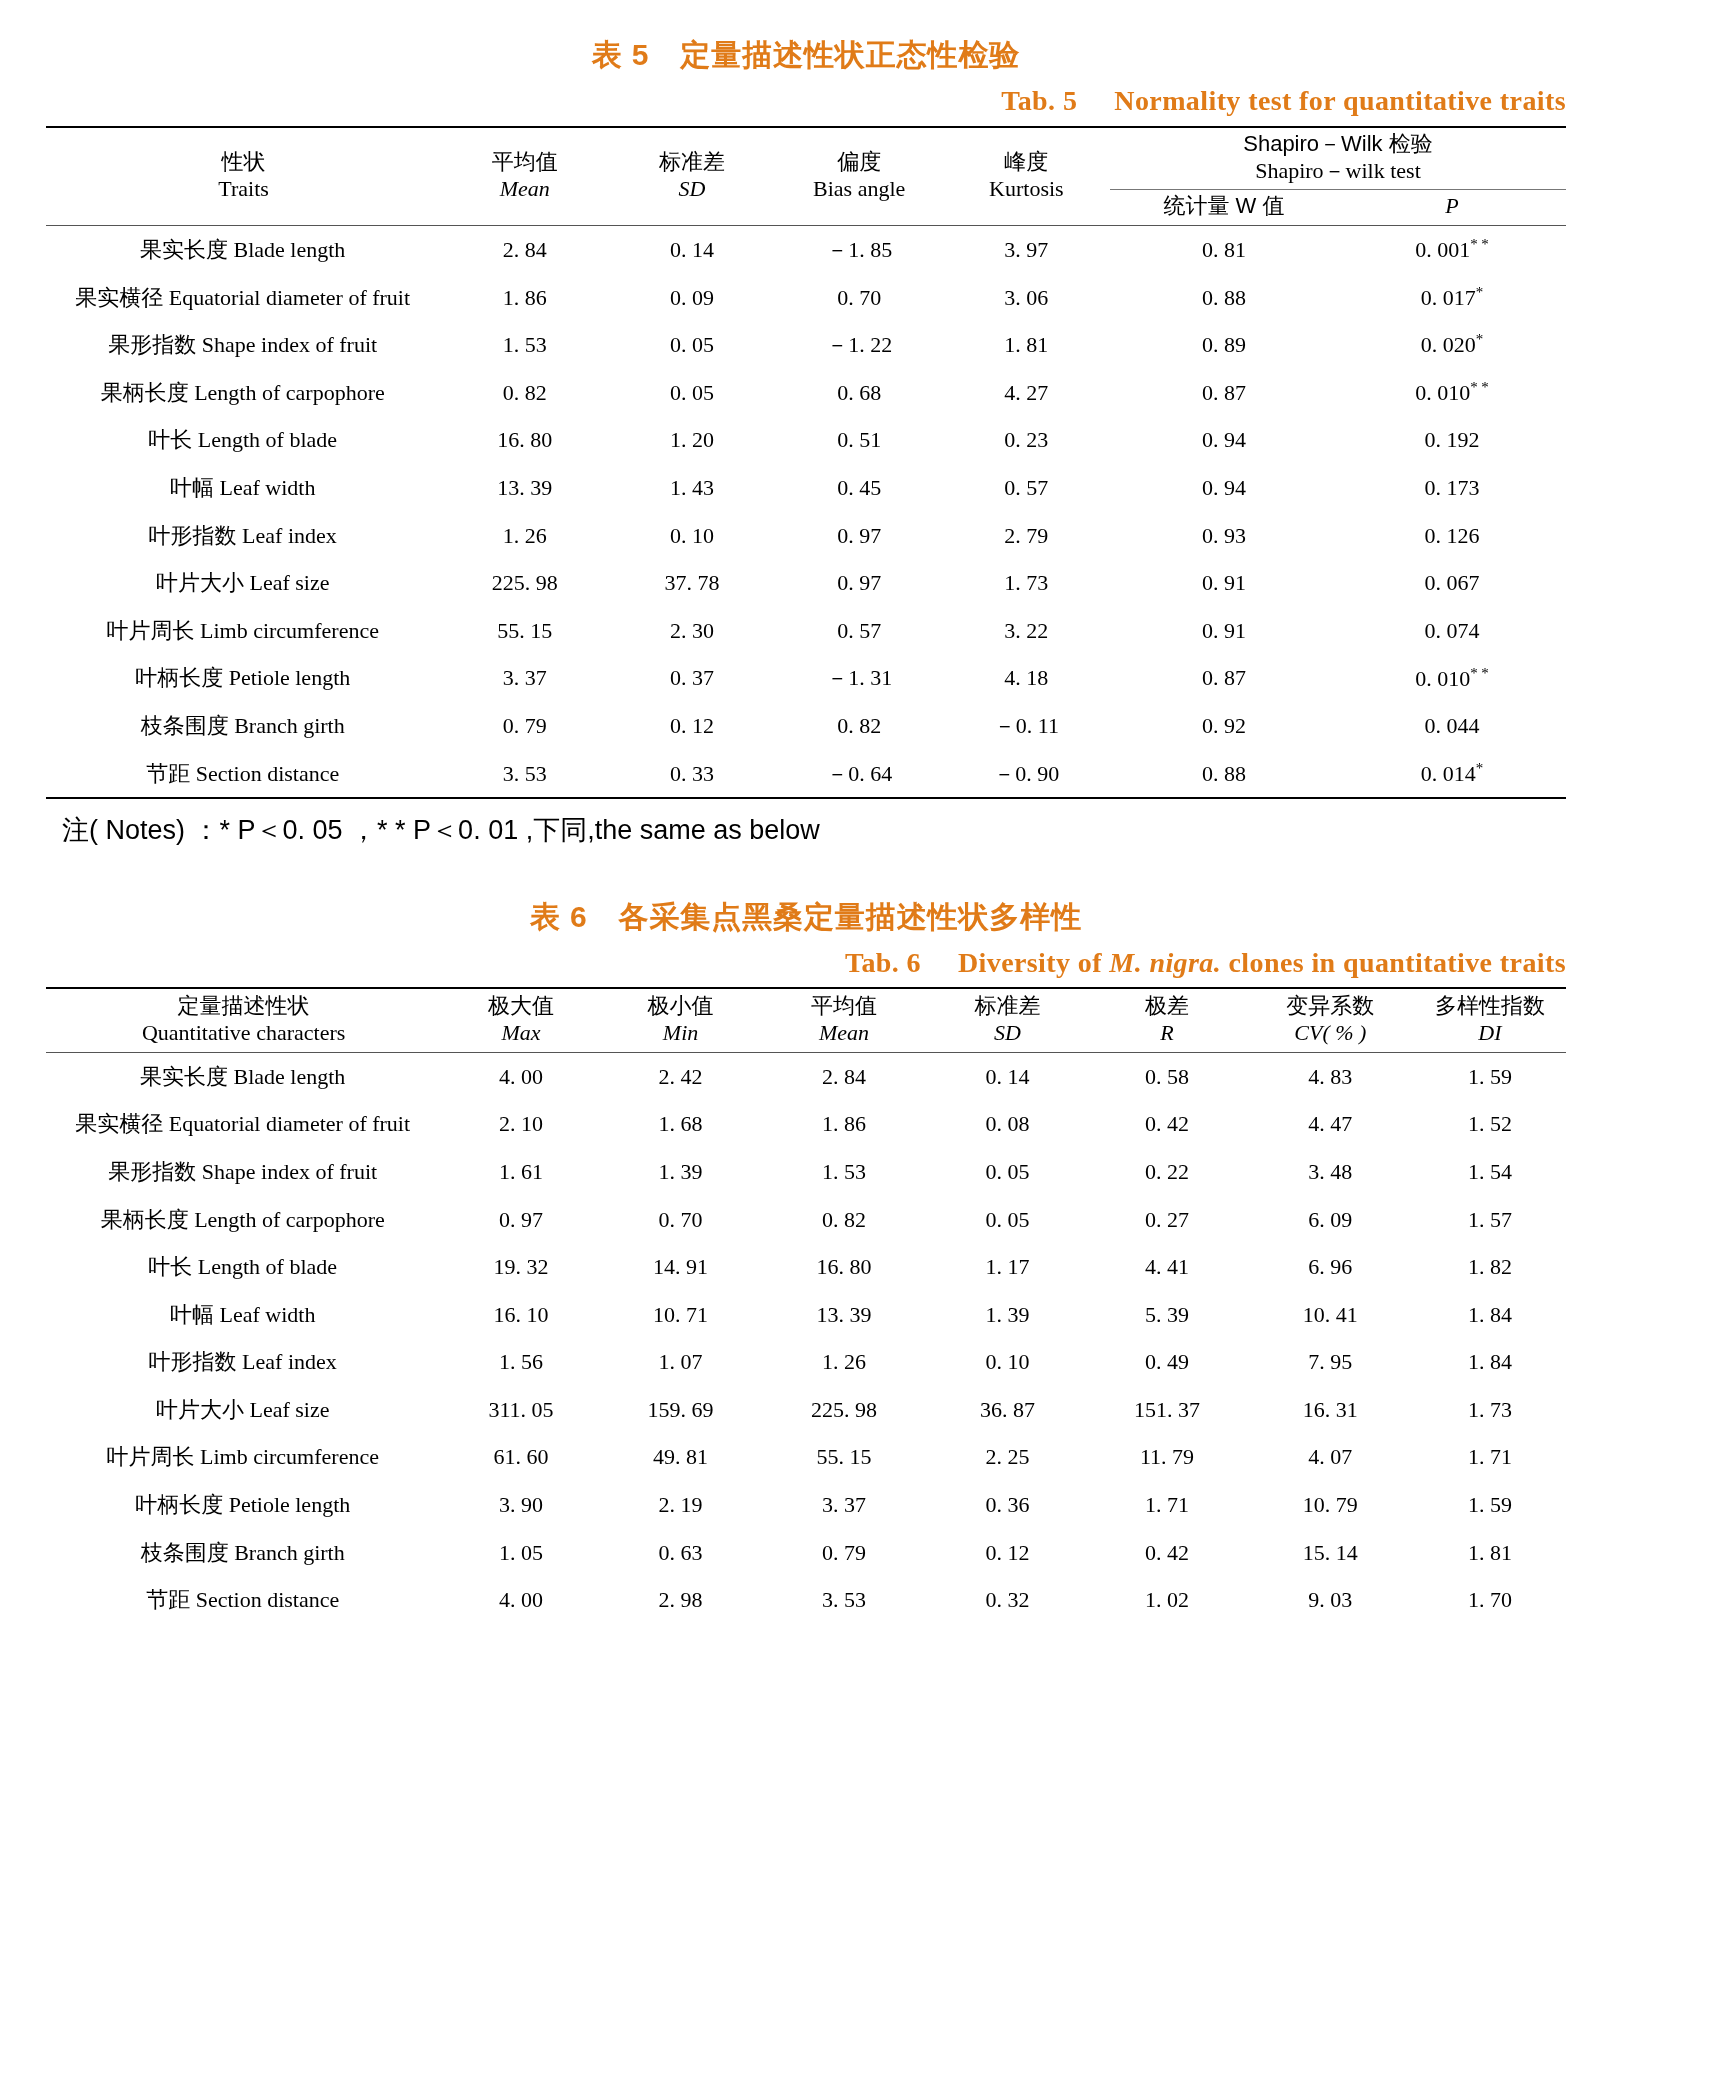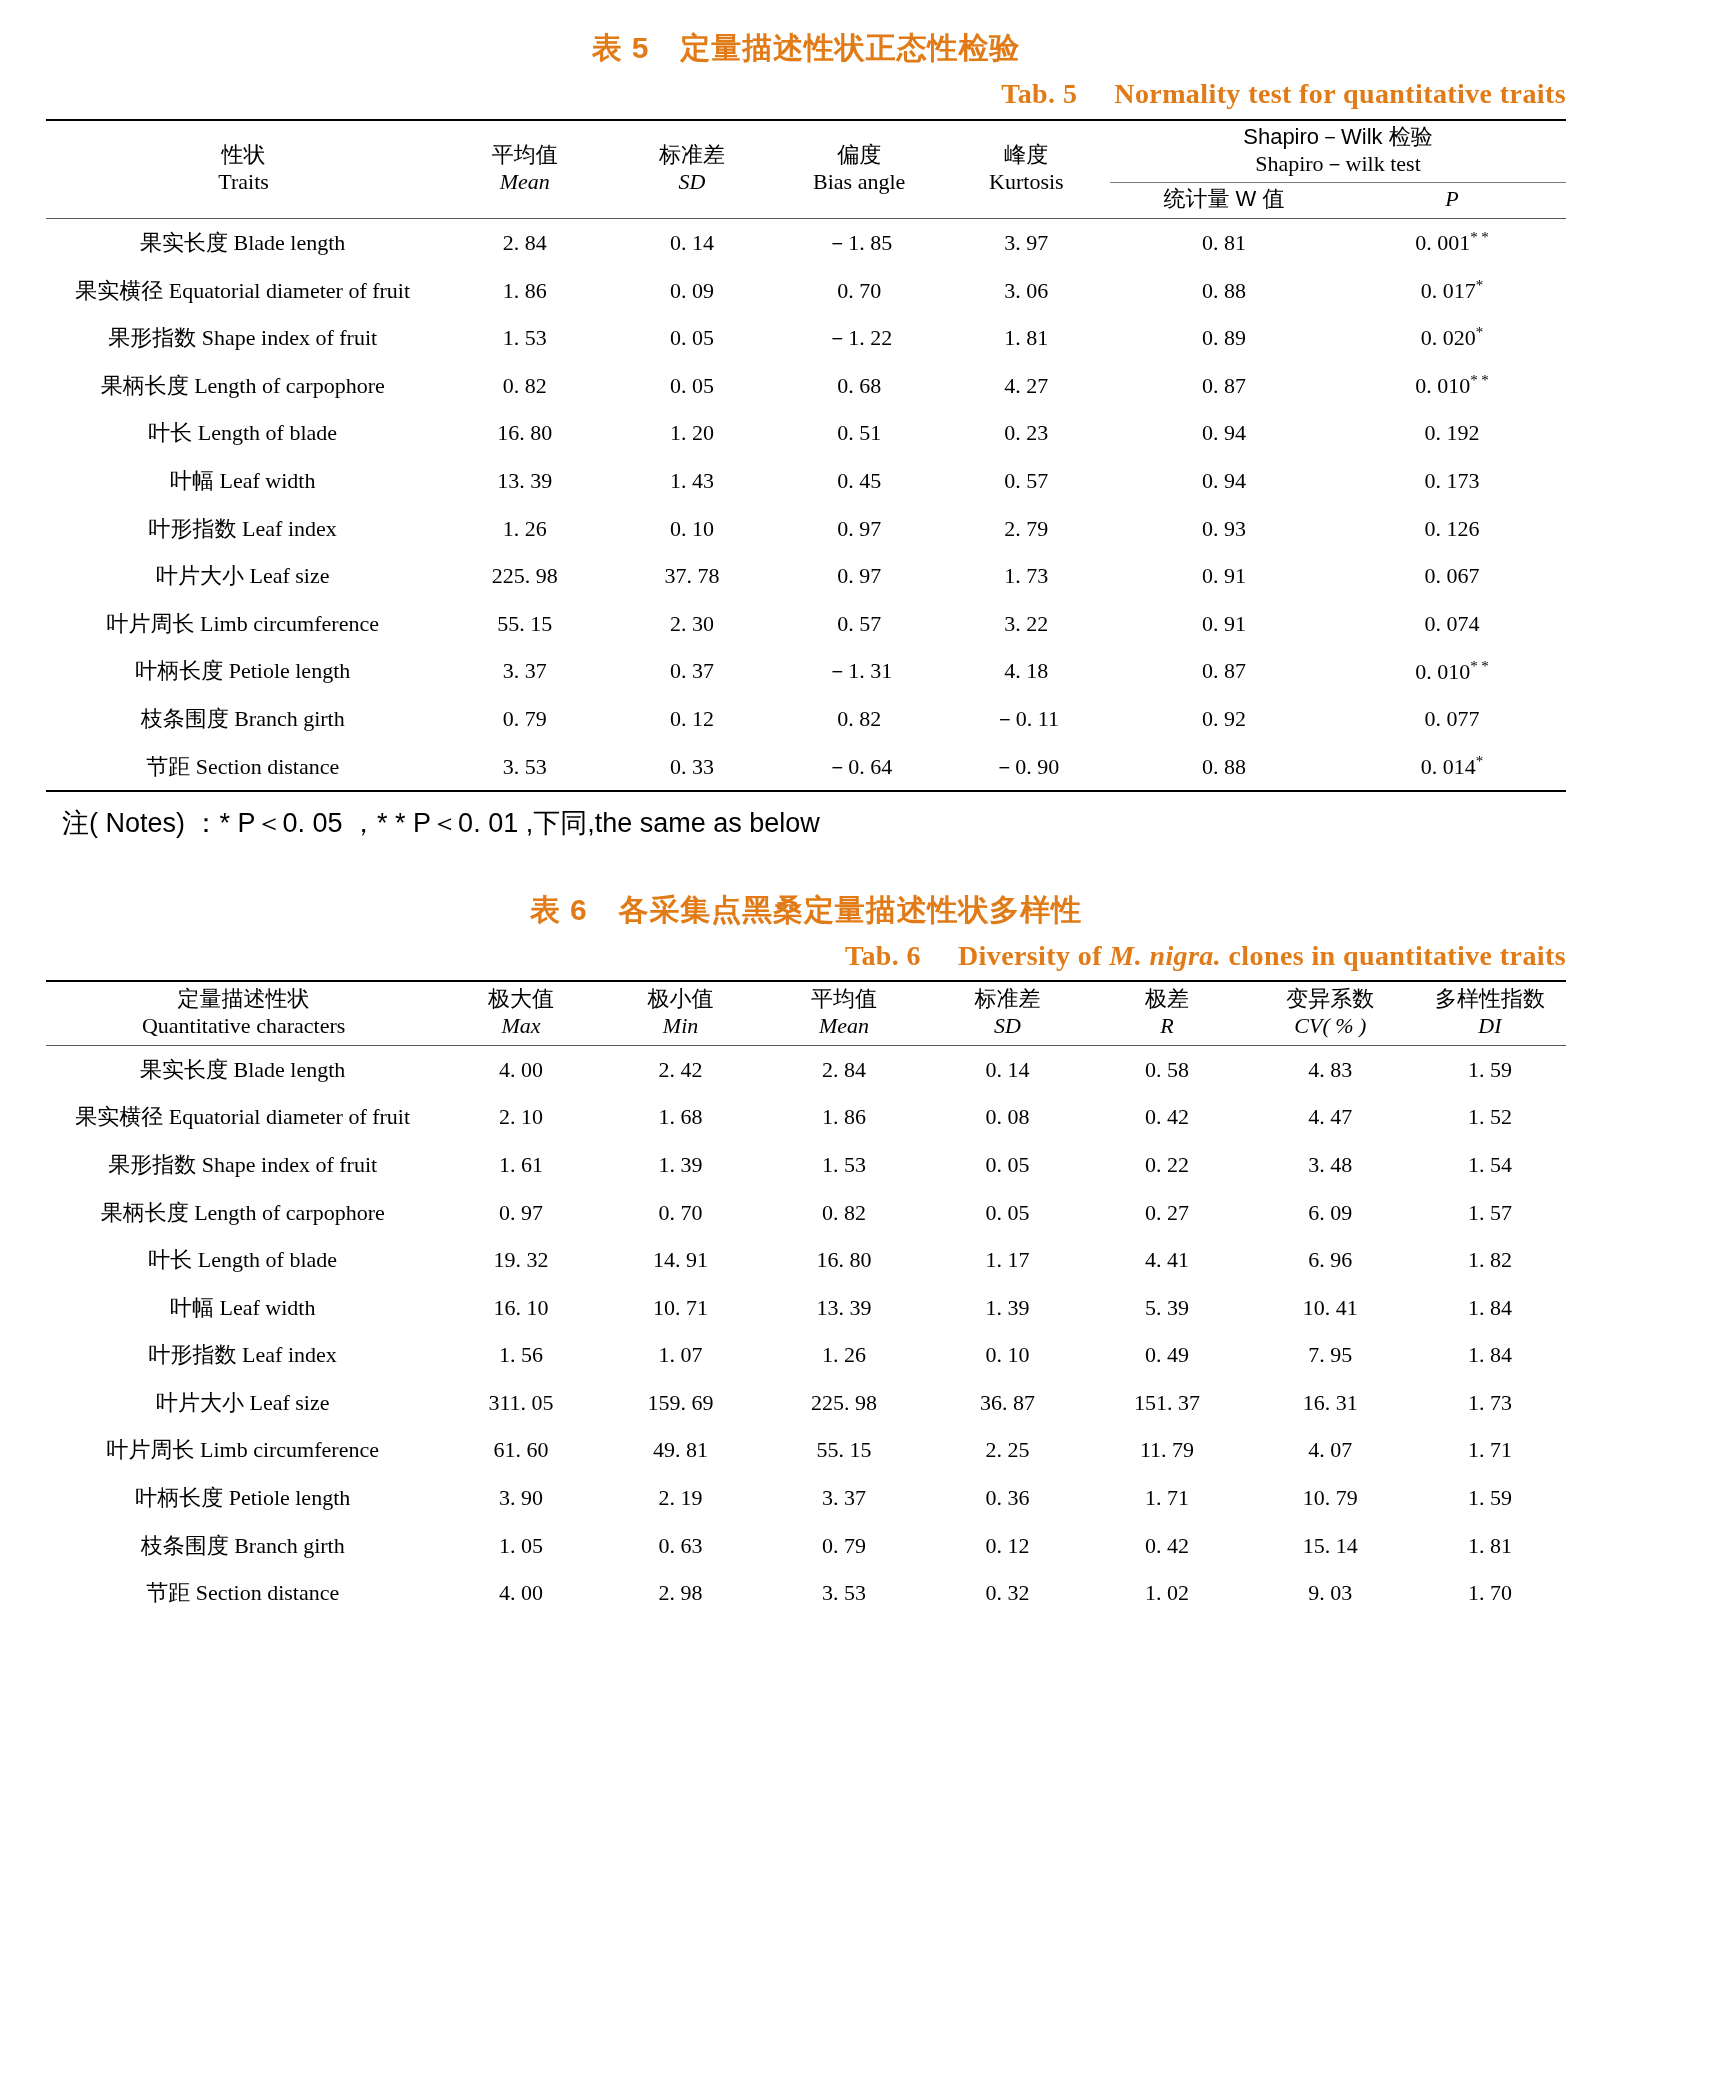--- a/index.html
+++ b/index.html
@@ -8,21 +8,21 @@
     background: #ffffff;
   }
   body {
     width: 1728px;
     font-family: "Liberation Serif", serif;
     color: #000;
   }
   .page {
     width: 1612px;
     box-sizing: border-box;
-    padding: 16px 46px 35px 46px;
+    padding: 23px 46px 35px 46px;
   }
 
   
   .tbl-title-cn {
     text-align: center;
     color: #E07B18;
     font-family: "Liberation Sans", sans-serif;
     font-weight: bold;
     font-size: 30px;
     letter-spacing: 0.9px;
@@ -252,21 +252,21 @@
           <td>0. 87</td>
           <td>0. 010<sup>* *</sup></td>
         </tr>
         <tr>
           <td class="trait"><span class="trait-cn">枝条围度</span> <span class="trait-en">Branch girth</span></td>
           <td>0. 79</td>
           <td>0. 12</td>
           <td>0. 82</td>
           <td>－0. 11</td>
           <td>0. 92</td>
-          <td>0. 077</td>
+          <td>0. 044</td>
         </tr>
         <tr>
           <td class="trait"><span class="trait-cn">节距</span> <span class="trait-en">Section distance</span></td>
           <td>3. 53</td>
           <td>0. 33</td>
           <td>－0. 64</td>
           <td>－0. 90</td>
           <td>0. 88</td>
           <td>0. 014<sup>*</sup></td>
         </tr>

